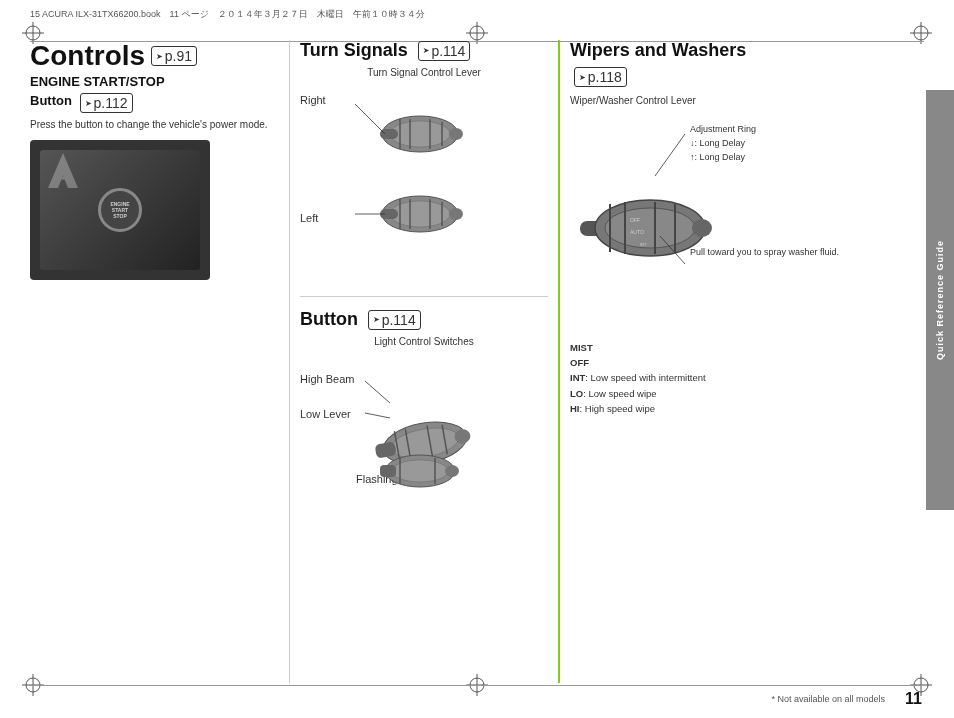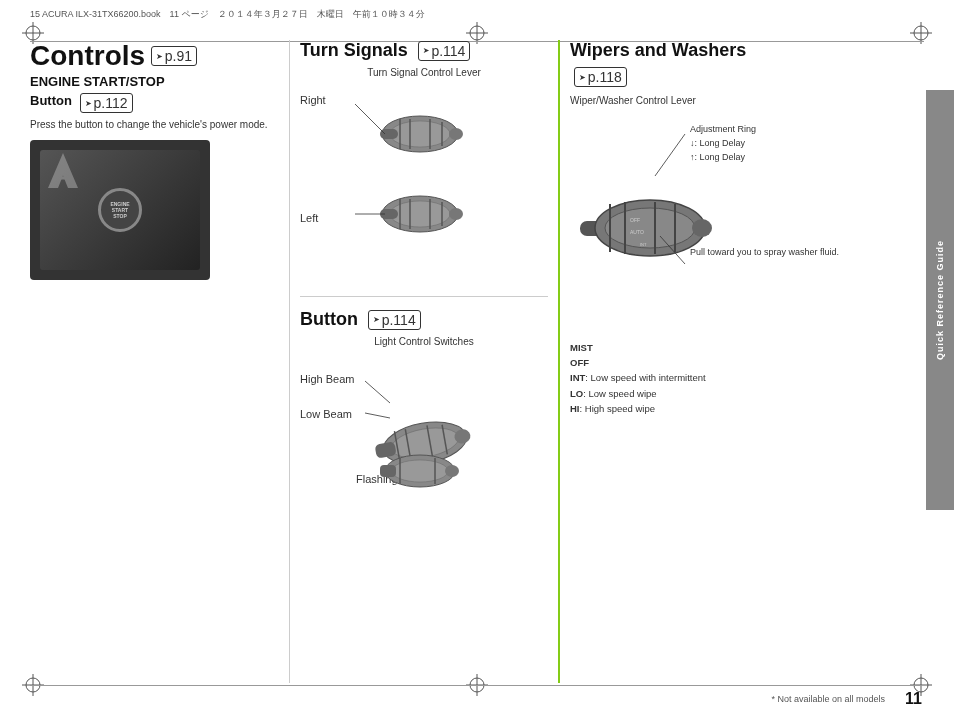--- a/index.html
+++ b/index.html
@@ -397,21 +397,21 @@
 
       <div>
         <div class="section-title-h2">
           <span>Button</span>
           <span class="page-ref">p.114</span>
         </div>
         <div class="control-lever-label">Light Control Switches</div>
 
         <div class="diagram-container" style="height:180px;position:relative;">
           <span class="callout-text" style="top:20px; left:0px;">High Beam</span>
-          <span class="callout-text" style="top:55px; left:0px;">Low Beam</span>
+          <span class="callout-text" style="top:55px; left:0px;">Low Lever</span>
           <span class="callout-text" style="top:120px; left:56px; text-align:center;">Flashing</span>
 
           <svg width="200" height="160" viewBox="0 0 200 160" style="position:absolute;left:20px;top:0;">
 
             <g transform="translate(55,40) rotate(-10,50,50)">
               <ellipse cx="50" cy="50" rx="42" ry="20" fill="#888" stroke="#555" stroke-width="1"></ellipse>
               <ellipse cx="50" cy="50" rx="34" ry="14" fill="#999" stroke="#666" stroke-width="0.5"></ellipse>
               <rect x="0" y="43" width="20" height="14" rx="5" fill="#666"></rect>
               <line x1="22" y1="33" x2="22" y2="67" stroke="#555" stroke-width="1.5"></line>
               <line x1="33" y1="33" x2="33" y2="67" stroke="#555" stroke-width="1.5"></line>

